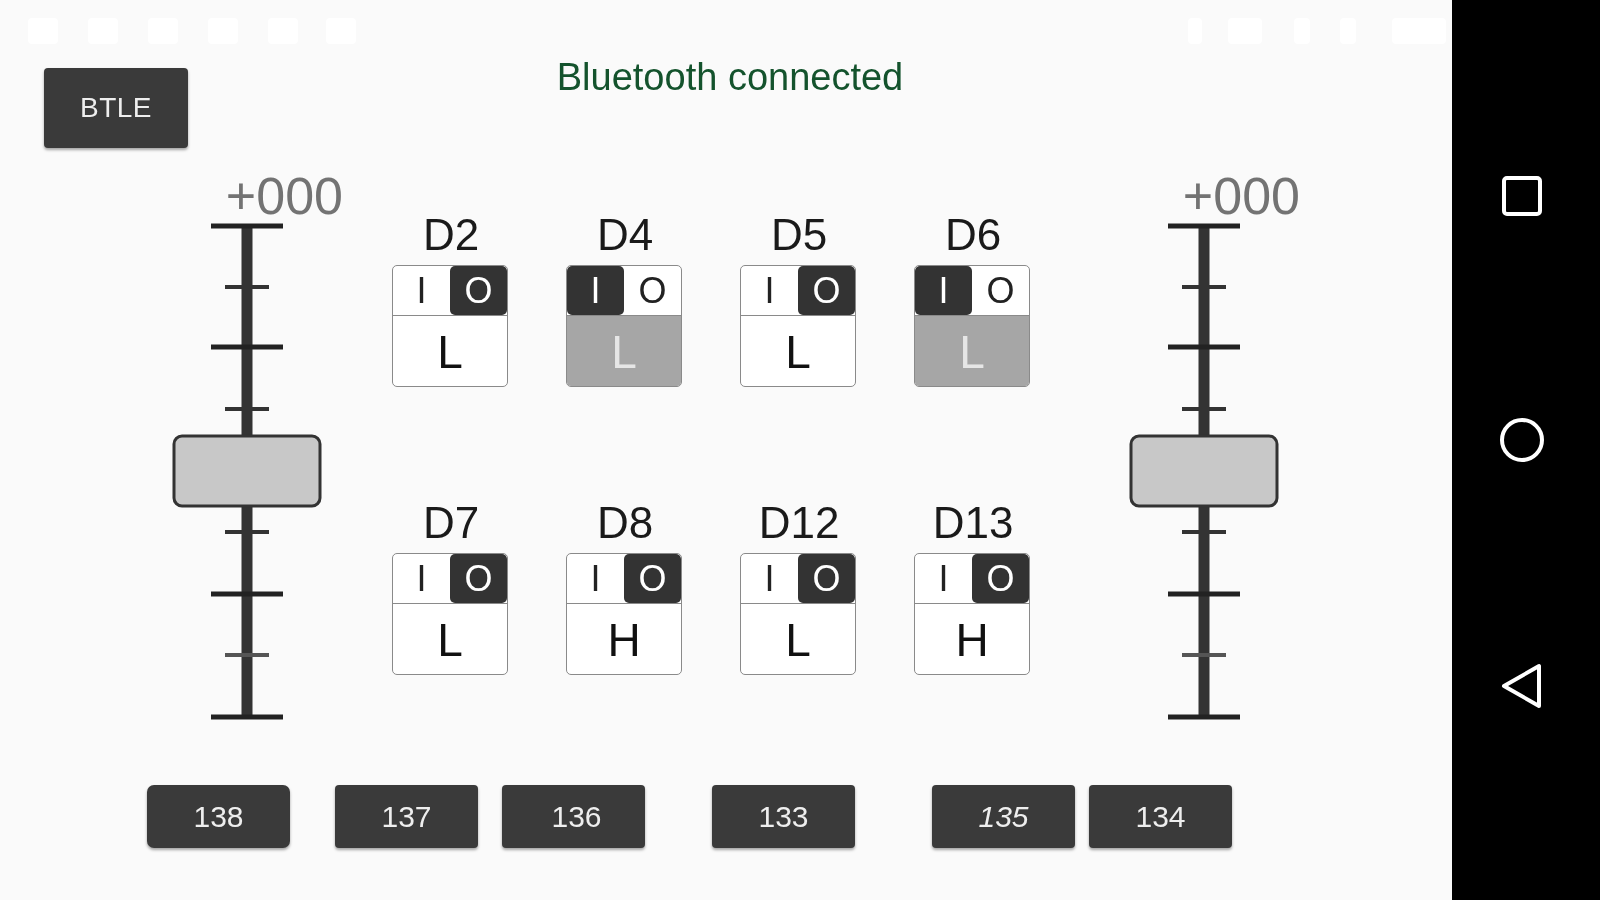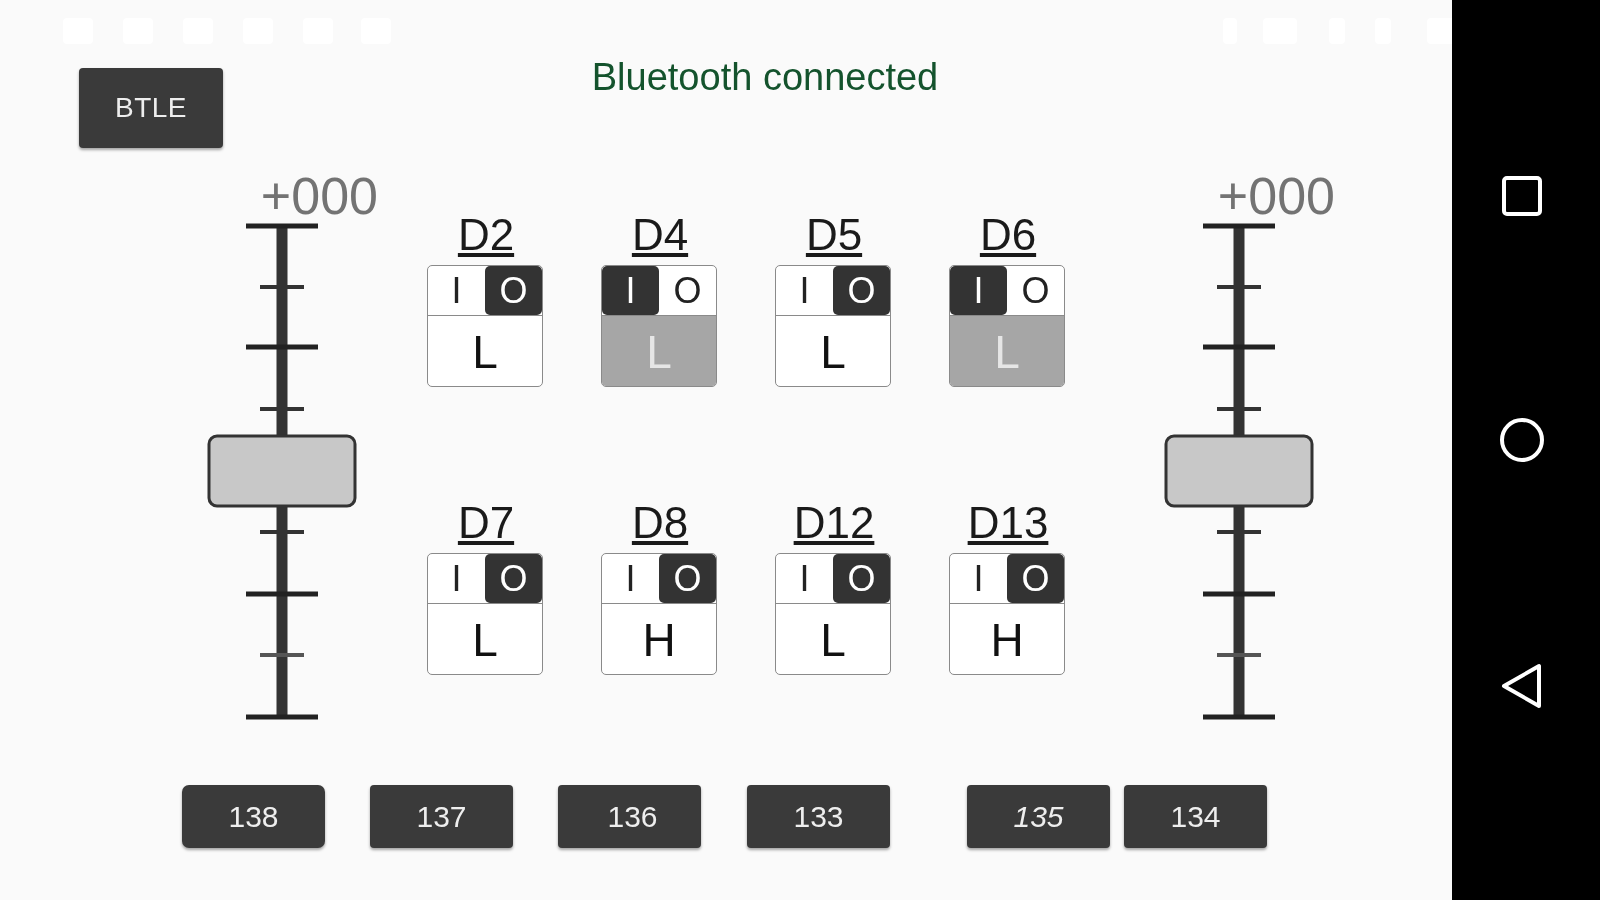--- a/index.html
+++ b/index.html
@@ -1,20 +1,20 @@
 <!DOCTYPE html>
 <html><head>
 <meta charset="utf-8">
 <style>
   html, body { margin:0; padding:0; }
   body {
     width:1600px; height:900px; position:relative; overflow:hidden;
     background:#fafafa; font-family:"Liberation Sans", sans-serif; color:#222;
   }
-  .app { position:absolute; left:0; top:0; width:1524px; height:900px; background:#fafafa;margin-left:35px; }
+  .app { position:absolute; left:0; top:0; width:1524px; height:900px; background:#fafafa; }
   .navbar { position:absolute; left:1452px; top:0; width:148px; height:900px; background:#000; }
   .nav-btn { position:absolute; left:40px; width:60px; height:60px; display:flex; align-items:center; justify-content:center; cursor:pointer; }
 
   .statusbar { position:absolute; left:0; top:0; width:1452px; height:60px; }
   .sb-icon { position:absolute; top:18px; width:30px; height:26px; background:#fff; border-radius:4px; opacity:0.95; }
 
   .btle-btn {
     position:absolute; left:44px; top:68px; width:144px; height:80px;
     background:#3a3a3a; color:#eee; border:none; border-radius:4px;
     font-size:28px; font-family:"Liberation Sans", sans-serif; letter-spacing:0.5px;
@@ -23,21 +23,21 @@
   .status-text {
     position:absolute; left:540px; top:56px; width:380px; text-align:center;
     font-size:38px; color:#14532d;
   }
 
   .slider { position:absolute; top:165px; width:160px; height:570px; }
   .slider .readout { position:absolute; left:16px; top:0; width:100%; text-align:right; font-size:52px; color:#737373; line-height:62px; }
   .slider svg { position:absolute; left:0; top:0; }
 
   .pin { position:absolute; width:118px; }
-  .pin .pin-label { position:absolute; left:-20px; width:158px; top:0; text-align:center; font-size:44px; color:#1a1a1a; line-height:50px;text-decoration:underline; }
+  .pin .pin-label { position:absolute; left:-20px; width:158px; top:0; text-align:center; font-size:44px; color:#1a1a1a; line-height:50px; }
   .pin .box {
     position:absolute; left:0; top:55px; width:116px; height:122px;
     border:1.5px solid #8a8a8a; border-radius:5px; background:#fff; overflow:hidden; box-sizing:border-box;
   }
   .pin .io { position:absolute; left:0; top:0; width:100%; height:50px; display:flex; border-bottom:1.5px solid #8a8a8a; box-sizing:border-box;}
   .pin .io span {
     flex:1; display:flex; align-items:center; justify-content:center;
     font-size:36px; color:#222; cursor:pointer;
   }
   .pin .io span.on { background:#333; color:#fff; border-radius:5px; }
@@ -192,21 +192,21 @@
             <span class="on">O</span>
           </div>
           <div class="level">H</div>
         </div>
       </div>
     </div>
 
   <div id="bottom">
       <button class="pwm-btn" style="left: 147px; border-radius: 7px;">138</button>
       <button class="pwm-btn" style="left: 335px;">137</button>
-      <button class="pwm-btn" style="left: 523px; padding-left: 12px;">136</button>
+      <button class="pwm-btn" style="left: 502px; padding-left: 12px;">136</button>
       <button class="pwm-btn" style="left: 712px;">133</button>
       <button class="pwm-btn" style="left: 932px; font-style: italic;">135</button>
       <button class="pwm-btn" style="left: 1089px;">134</button>
     </div>
 </div>
 
 <div class="navbar">
   <div class="nav-btn" style="top:166px;">
     <svg width="44" height="44">
         <rect x="4" y="4" width="36" height="36" rx="3" fill="none" stroke="#fff" stroke-width="4"></rect>

